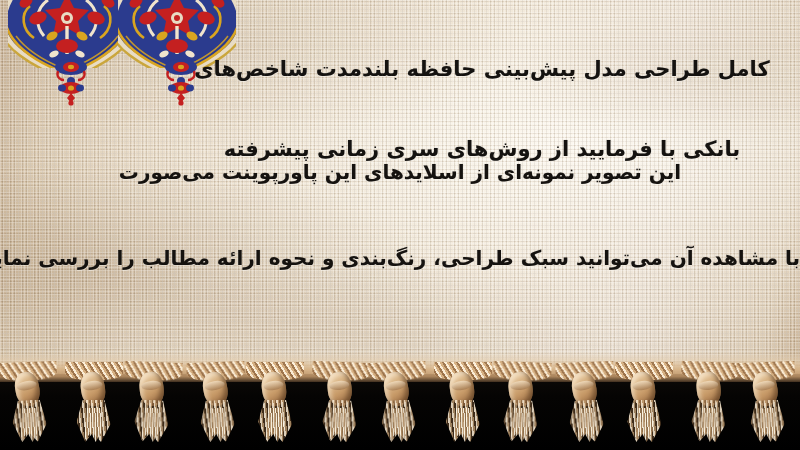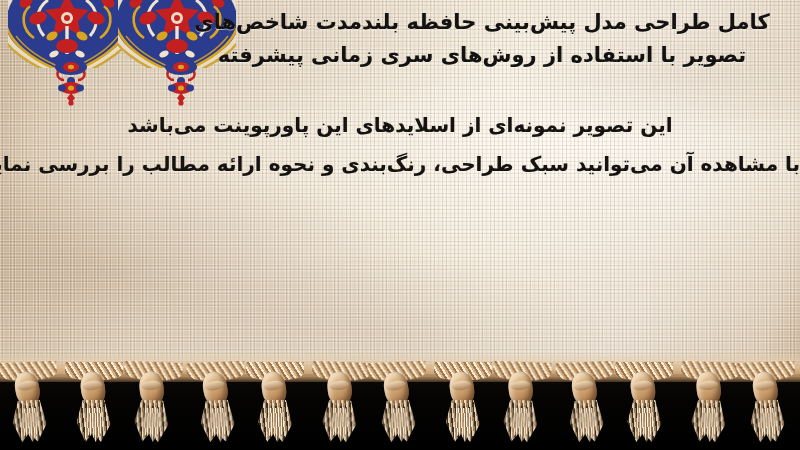--- a/index.html
+++ b/index.html
@@ -120,21 +120,21 @@
     position:absolute;
     left:0; top:106px; width:800px;
     text-align:center;
     direction:rtl;
     color:#15120f;
     font-size:20px;
     font-weight:bold;
     line-height:39px;
     text-shadow:0 1px 0 rgba(255,252,244,.5), 0 0 1px rgba(20,16,12,.3);
   }
-  .body-line{ display:block; white-space:nowrap; }
+  .body-line{ display:block; white-space:nowrap;margin-top:47px; }
 </style>
 </head>
 <body>
 
 <div id="slide">
 
   <div class="carpet-field">
     <div class="blotches"></div>
     <div class="weave"></div>
     <div class="weave2"></div>
@@ -207,25 +207,25 @@
   </svg>
 
   <svg class="pendant" style="left:158px;top:58px;" width="46" height="48" viewBox="0 0 46 48">
     <use href="#pend"></use>
   </svg>
 
   <div class="text-layer">
 
     <div class="title">
       <span class="body-line">کامل طراحی مدل پیش‌بینی حافظه بلندمدت شاخص‌های</span>
-      <span class="body-line">تصویر با استفاده از روش‌های سری زمانی پیشرفته</span>
+      <span class="body-line">بانکی با فرمایید از روش‌های سری زمانی پیشرفته</span>
     </div>
 
     <div class="body-block">
-      <span class="body-line">این تصویر نمونه‌ای از اسلایدهای این پاورپوینت می‌باشد</span>
+      <span class="body-line">این تصویر نمونه‌ای از اسلایدهای این پاورپوینت می‌صورت</span>
       <span class="body-line">با مشاهده آن می‌توانید سبک طراحی، رنگ‌بندی و نحوه ارائه مطالب را بررسی نمایید</span>
     </div>
 
   </div>
 
   <div class="black-band"></div>
   <div class="selvedge"></div>
   <div class="fringe-row" id="fringe-row">
       <div class="tassel" style="left: -6px; transform: rotate(-2.2deg);">
         <div class="cord"></div>

